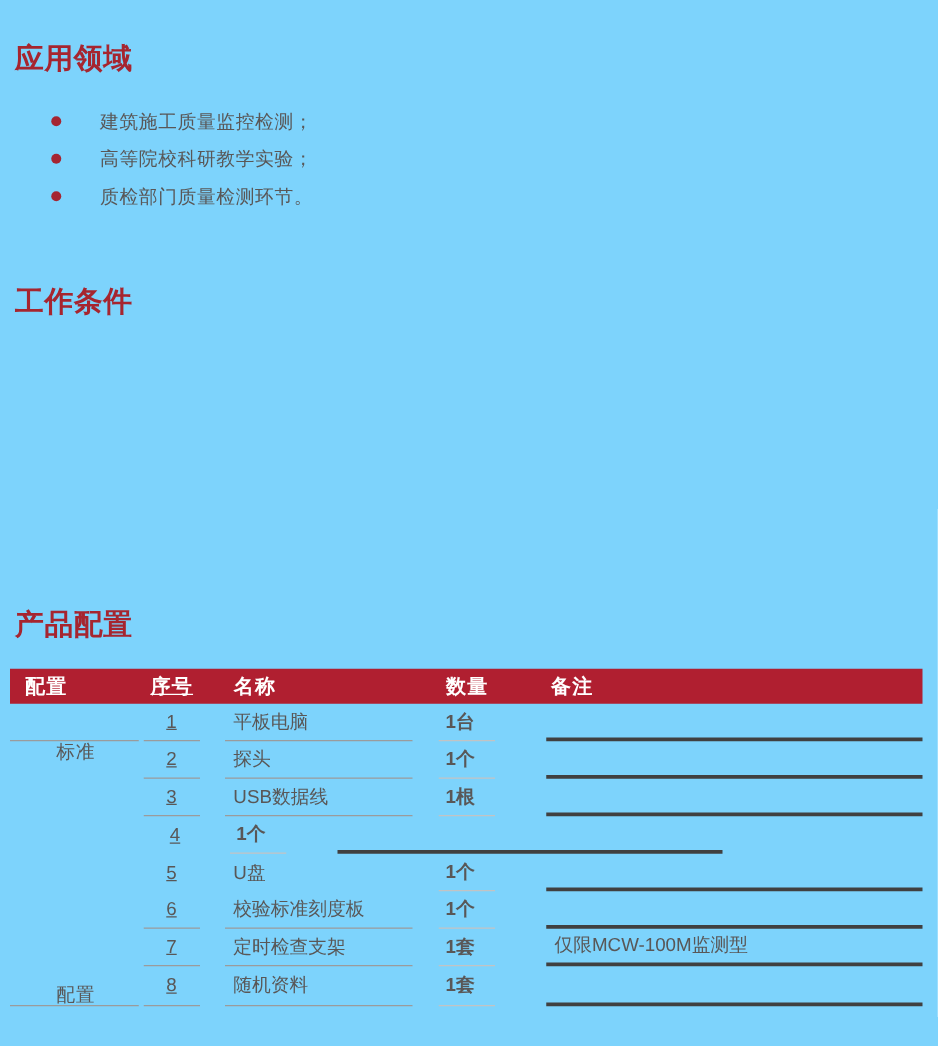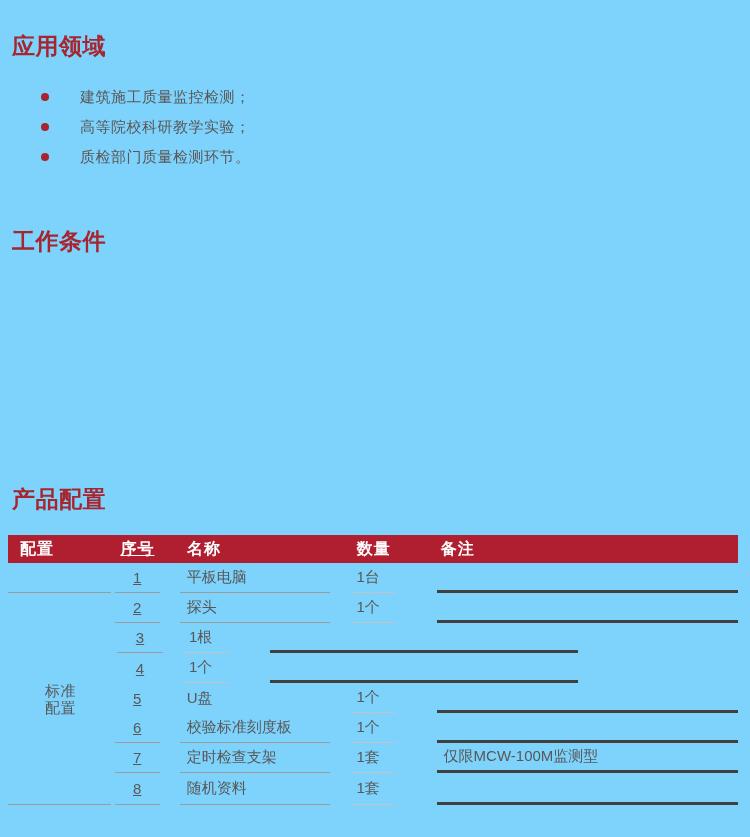--- a/index.html
+++ b/index.html
@@ -50,30 +50,30 @@
   .table-band .col2 { text-align: center; }
   .table-band .col3 { padding-left: 7px; }
   .table-band .col4 { text-align: center; }
   .table-band .col5 { padding-left: 4px; }
 
   .table-row { height: 30px; display: flex; align-items: stretch; font-size: 15px; color: #595757; }
   .table-row.last { height: 32px; }
   .cell { display: flex; align-items: center; }
   .cell.col2 { justify-content: center; }
   .cell.col3 { padding-left: 7px; }
-  .cell.col4 { padding-left: 5px; }
+  .cell.col4 { padding-left: 5px; font-weight: bold; }
   .cell.col5 { padding-left: 7px; white-space: nowrap; }
 
   .b-dark  { border-bottom: 1px solid #9b9b9b; }
   .b-light { border-bottom: 1px solid #c3c3c3; }
   .b-mid   { border-bottom: 3px solid #404040; }
 
   .config-group-label {
     position: absolute; left: 0; top: 58px; width: 105px; height: 212px;
-    display: flex; flex-direction: column; align-items: center; justify-content: center;
+    display: flex; flex-direction: column; align-items: center; justify-content: space-between;
     font-size: 15px; line-height: 17px; color: #595757; letter-spacing: 0.5px;
   }
 </style>
 </head>
 <body>
 
 <div class="page">
 
   <div class="section-title" id="title-application">应用领域</div>
 
@@ -119,20 +119,21 @@
       <div class="cell col1"></div>
       <div class="cell col2 b-dark">2</div>
       <div class="cell col3 b-dark">探头</div>
       <div class="cell col4 b-light">1个</div>
       <div class="cell col5 b-mid"></div>
     </div>
 
     <div class="table-row">
       <div class="cell col1"></div>
       <div class="cell col2 b-dark">3</div>
+      <div class="cell col3 b-dark">USB数据线</div>
       <div class="cell col4 b-light">1根</div>
       <div class="cell col5 b-mid"></div>
     </div>
 
     <div class="table-row">
       <div class="cell col1"></div>
       <div class="cell col2">4</div>
       <div class="cell col4 b-light">1个</div>
       <div class="cell col5 b-mid"></div>
     </div>

